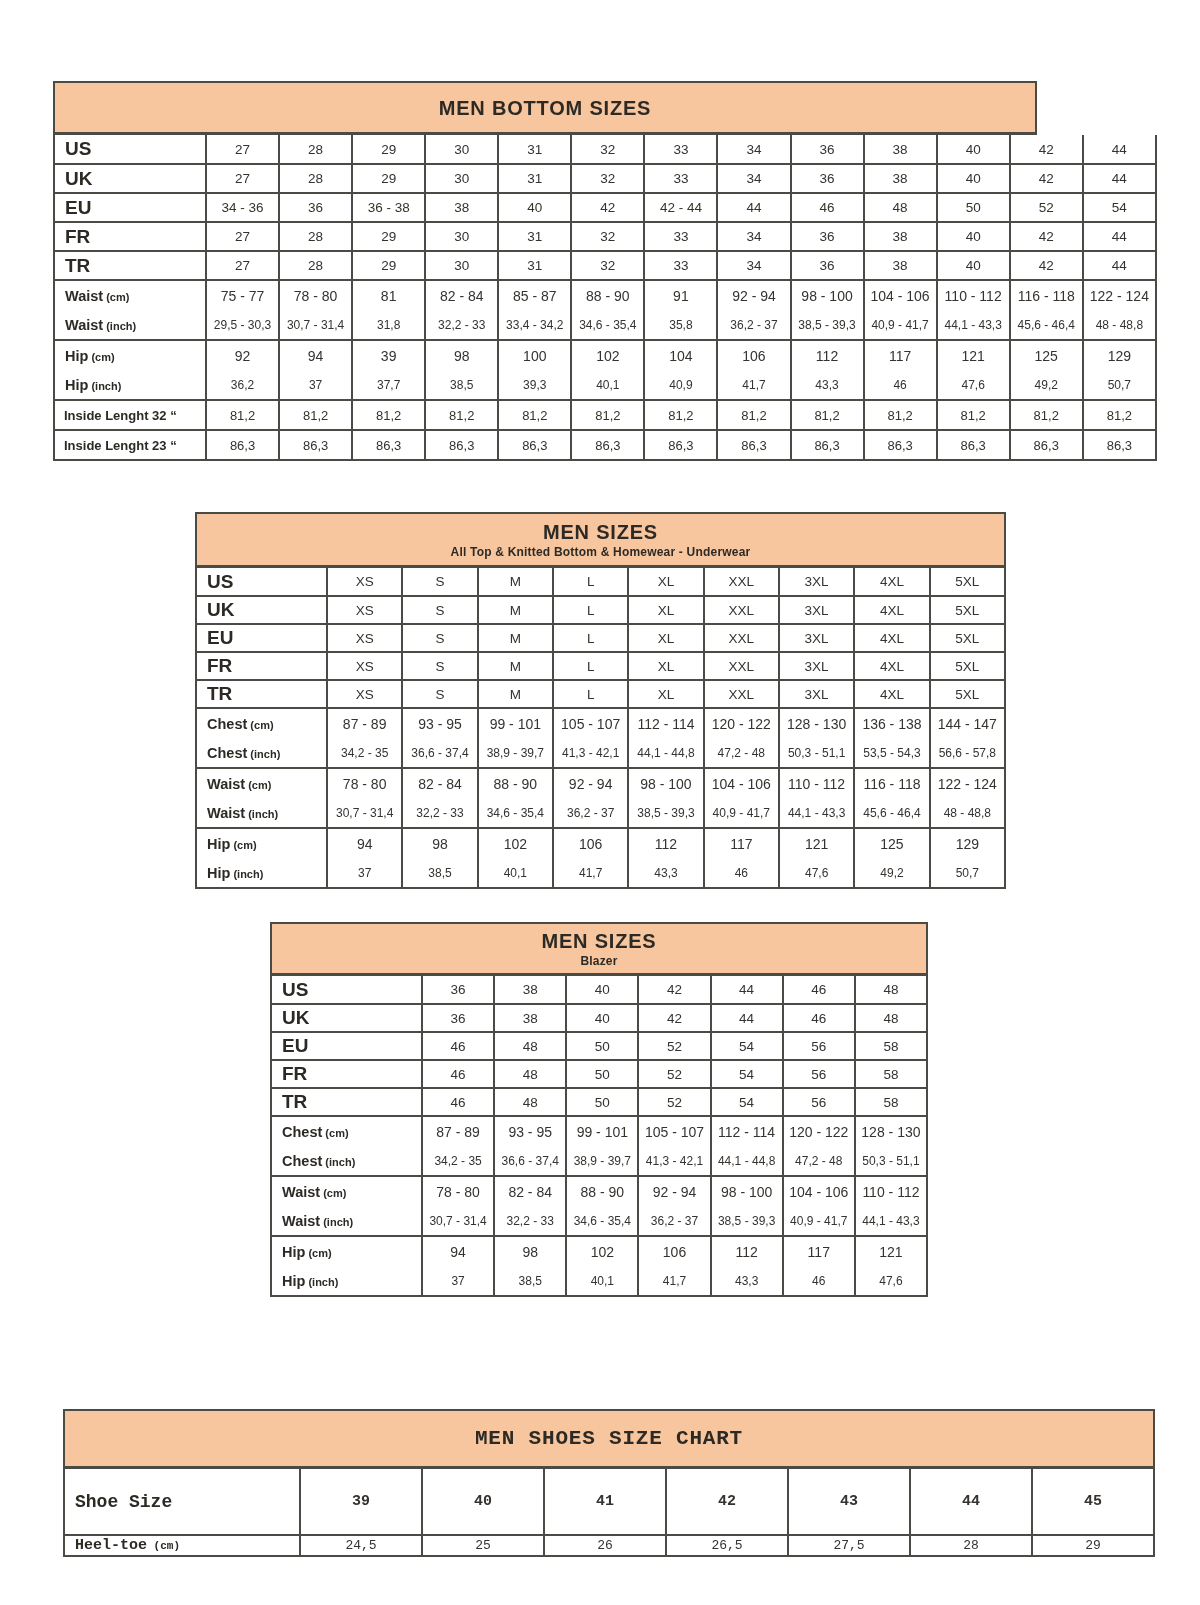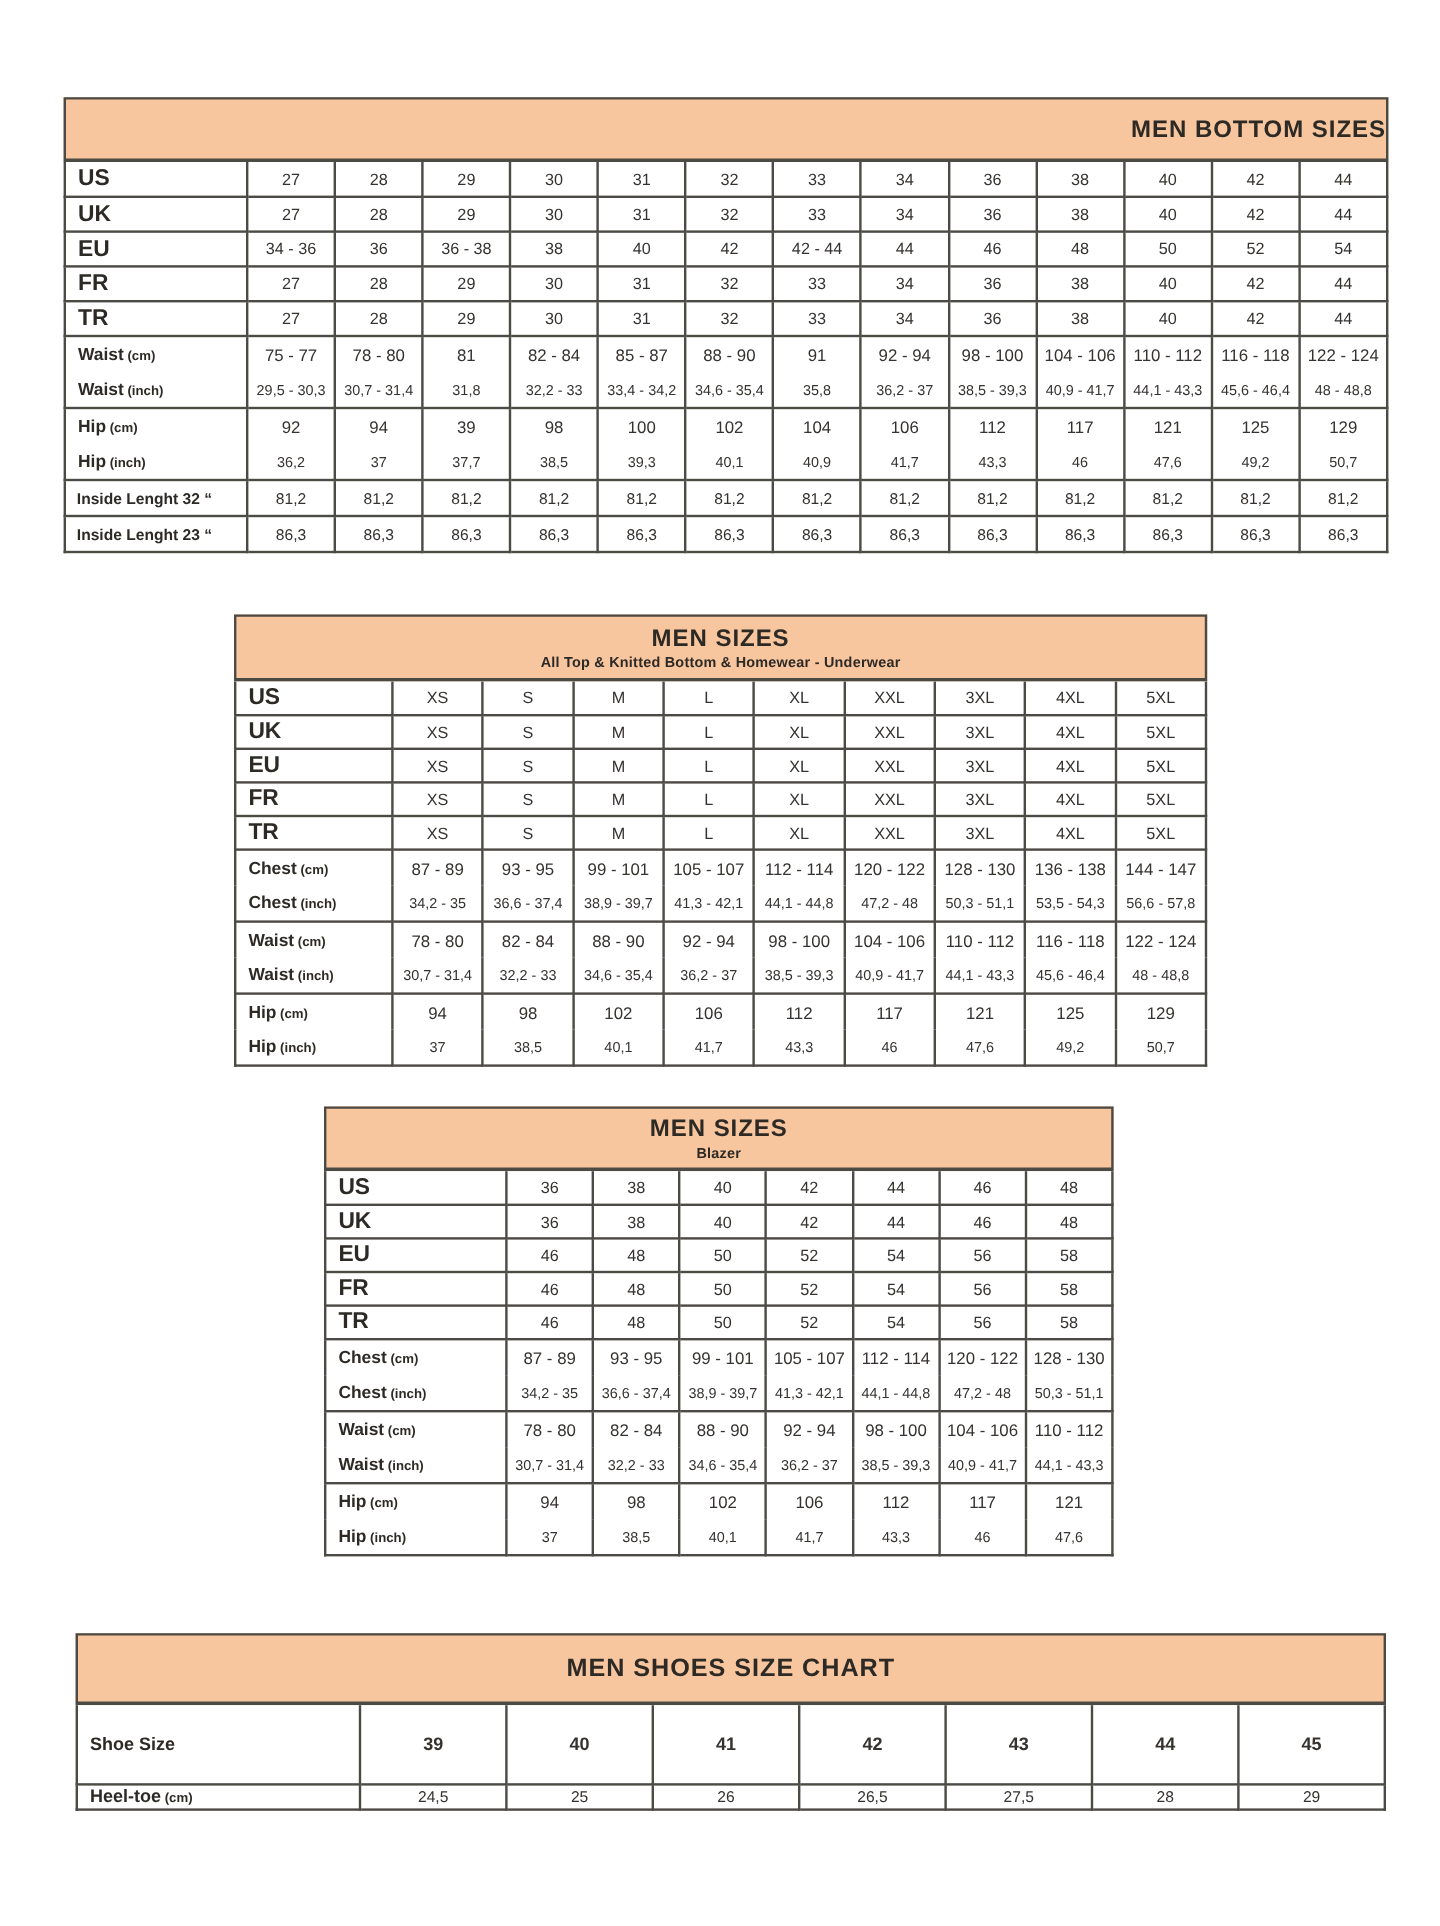--- a/index.html
+++ b/index.html
@@ -25,37 +25,37 @@
     border:2px solid var(--border);
     box-sizing:border-box;color:var(--val);
     overflow:hidden;white-space:nowrap;vertical-align:middle;
   }
   tr:first-child td{border-top:none;}
   td.lbl{text-align:left;padding-left:10px;font-weight:bold;color:var(--ink);}
   td.val{text-align:center;padding:0 1px;}
   .unit{font-size:11px;font-weight:bold;}
 
   
-  .t0{left:53px;top:81px;}   .t0 .hdr{width:1104px;height:54px;align-items:flex-end;} .t0 table{width:1104px;} .t0 col.c-label{width:152px;}
+  .t0{left:53px;top:81px;}   .t0 .hdr{width:984px;height:54px;} .t0 table{width:1104px;} .t0 col.c-label{width:152px;}
   .t1{left:195px;top:512px;} .t1 .hdr{width:811px;height:56px;}  .t1 table{width:811px;}  .t1 col.c-label{width:131px;}
   .t2{left:270px;top:922px;} .t2 .hdr{width:658px;height:54px;}  .t2 table{width:658px;}  .t2 col.c-label{width:151px;}
-  .t3{left:63px;top:1361px;} .t3 .hdr{width:1092px;height:60px;} .t3 table{width:1092px;} .t3 col.c-label{width:236px;}
+  .t3{left:63px;top:1409px;font-family:Liberation Mono, monospace;} .t3 .hdr{width:1092px;height:60px;} .t3 table{width:1092px;} .t3 col.c-label{width:236px;}
   .t3 .title{font-size:21px;}
 
   
   .r-country td{height:29px;font-size:13.5px;}
   .t1 .r-country td,.t2 .r-country td{height:28px;}
   .r-country td.lbl{font-size:19px;}
   .r-cm td{height:30px;font-size:14px;border-bottom:none;}
   .r-inch td{height:30px;font-size:12px;border-top:none;}
   .r-cm td.lbl,.r-inch td.lbl{font-size:14.5px;}
   .r-inside td{height:30px;font-size:13px;}
   .r-inside td.lbl{font-size:13px;padding-left:9px;}
   .r-shoe td{height:66px;font-size:15px;font-weight:bold;}
-  .r-shoe td.lbl{font-size:15px;}
+  .r-shoe td.lbl{font-size:18px;}
   .r-heel td{height:20px;font-size:13px;}
   .r-heel td.lbl{font-size:15px;}
 </style>
 </head>
 <body style="background: rgb(255, 255, 255);">
 
 <div class="tbl t0">
   <div class="hdr">
     <div class="title">MEN BOTTOM SIZES</div>
   </div>

